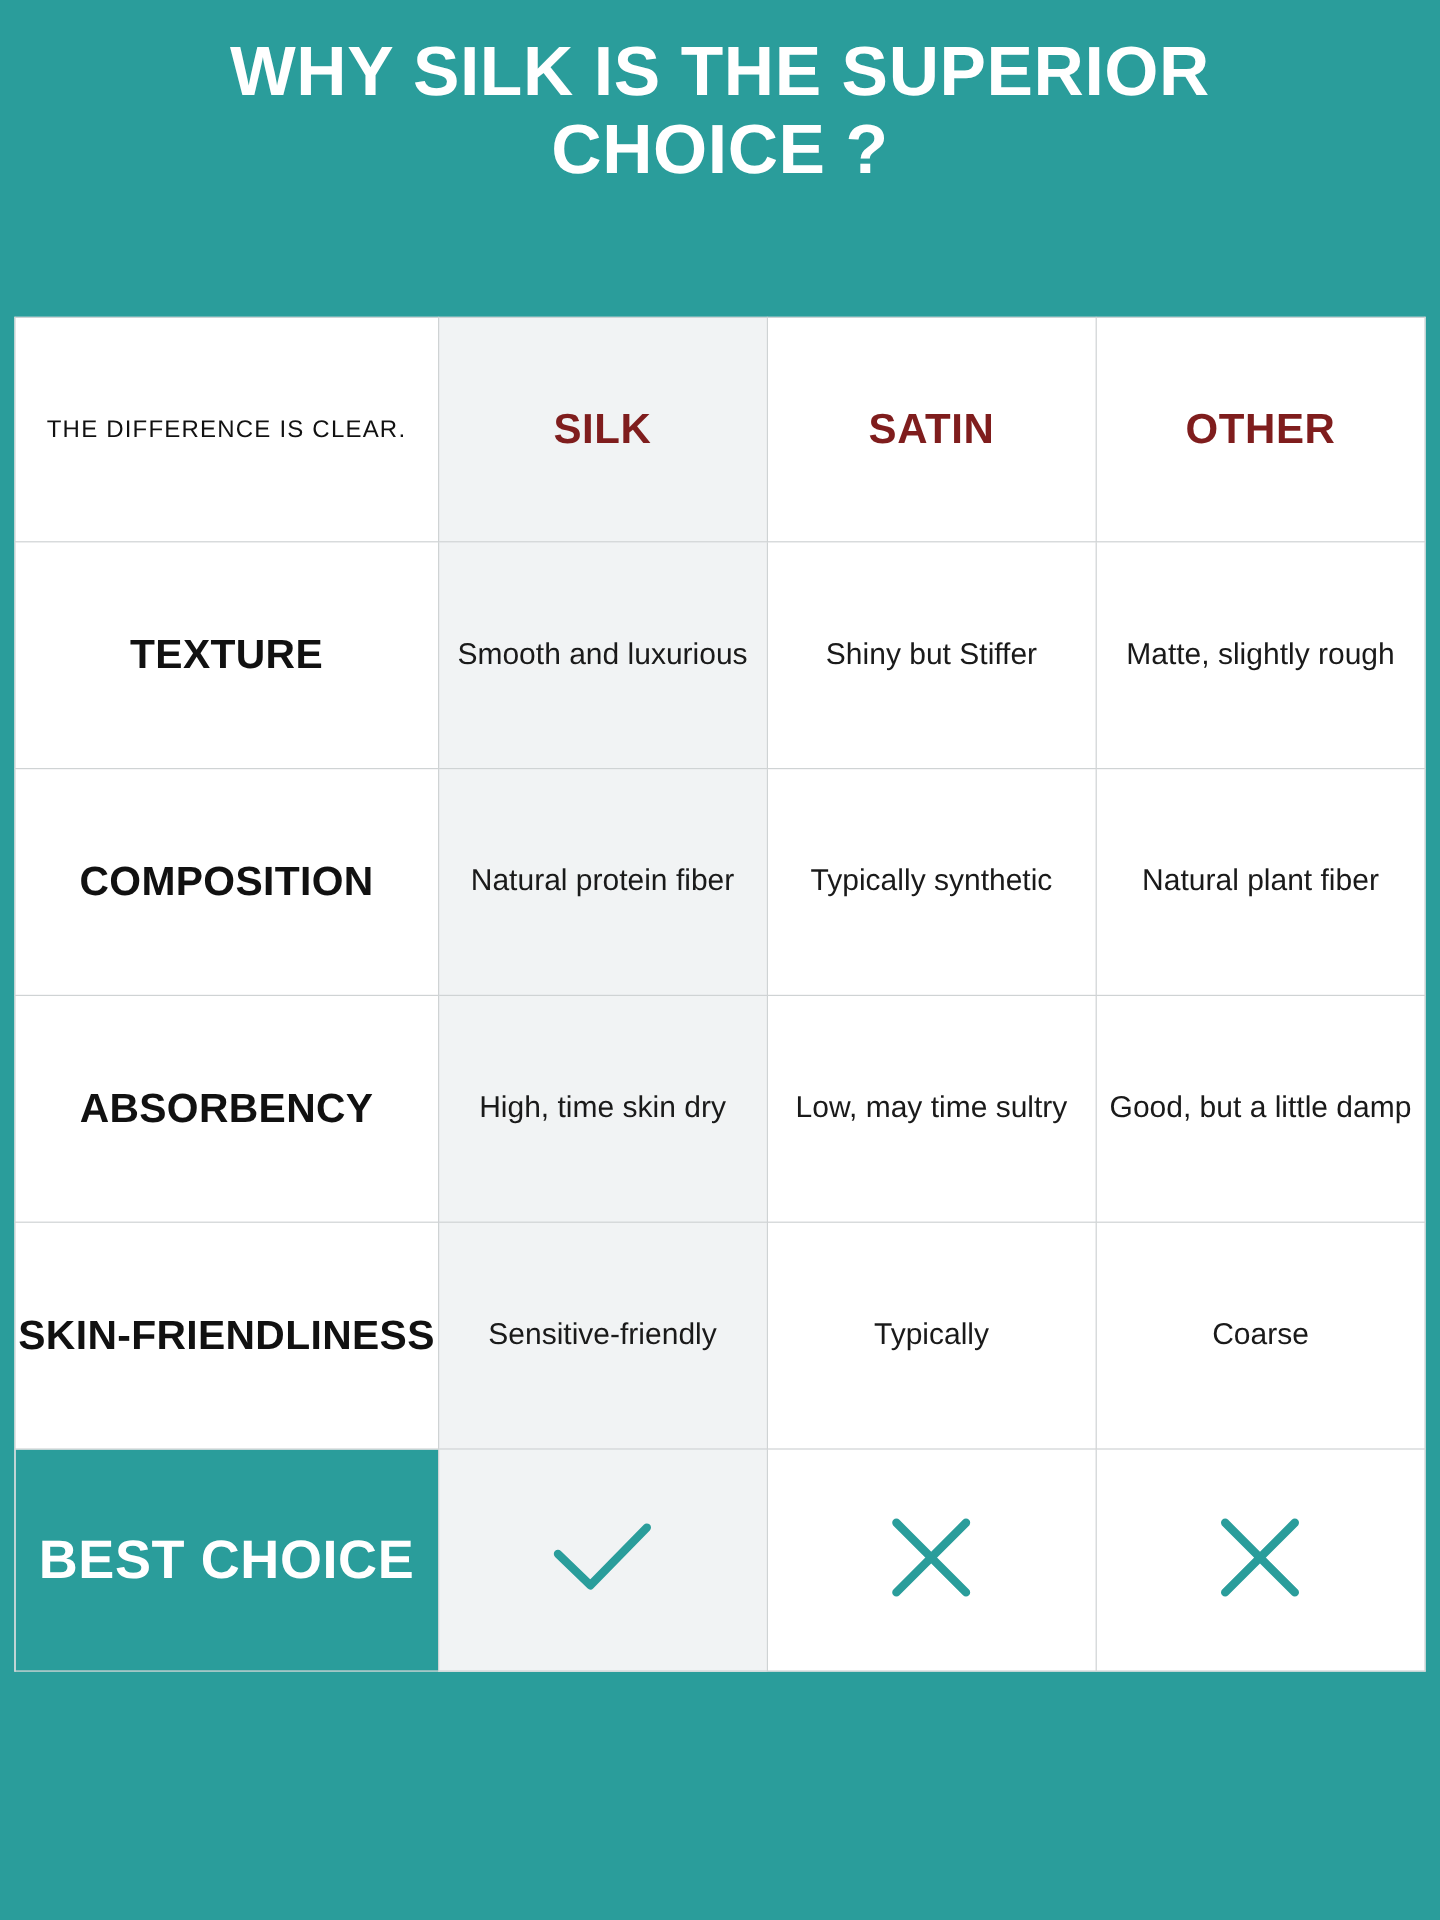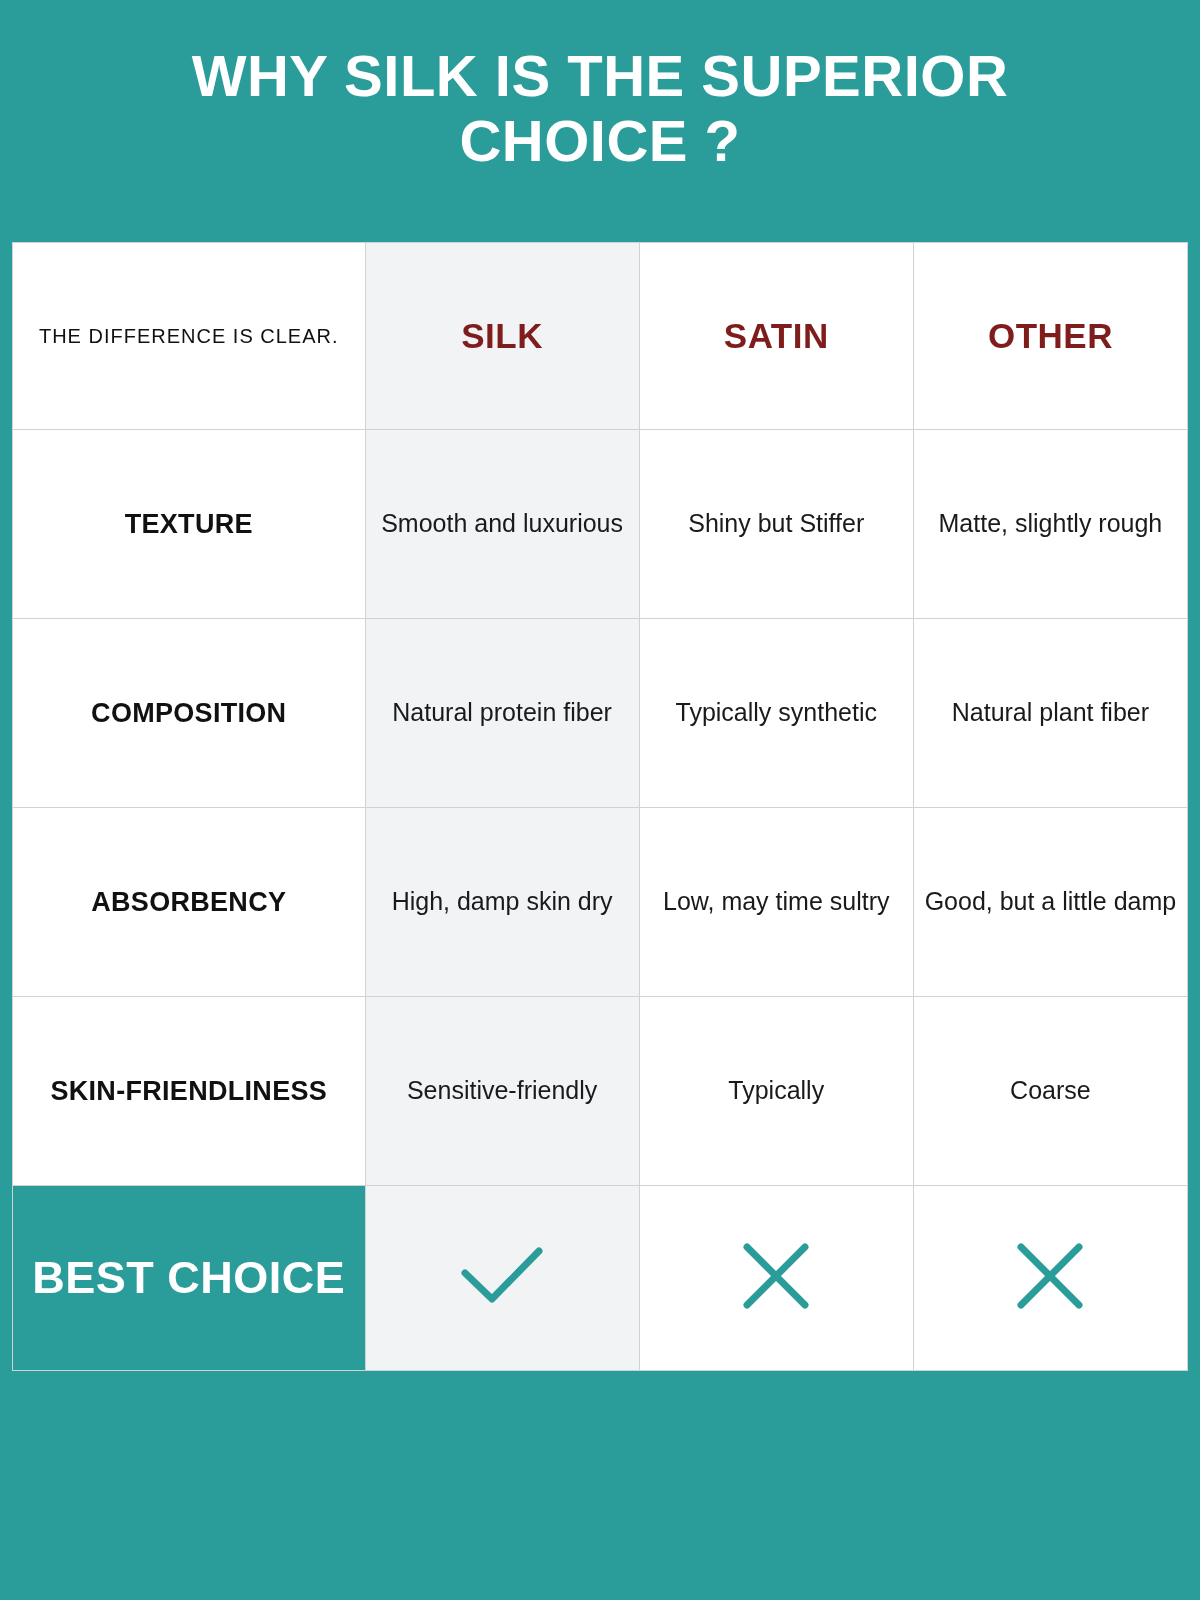--- a/index.html
+++ b/index.html
@@ -16,38 +16,38 @@
   .page {
     position: relative;
     width: 1200px;
     height: 1600px;
     background: #2a9d9b;
     box-sizing: border-box;
   }
 
   
   .header {
-    padding: 44px 70px 34px 70px;
+    padding: 28px 70px 34px 70px;
     text-align: center;
   }
   .header h1 {
     margin: 0;
     color: #ffffff;
     font-size: 58px;
     line-height: 1.12;
     font-weight: 700;
     letter-spacing: 0.5px;
     text-transform: uppercase;
   }
 
   
   .table-wrap {
     position: absolute;
     left: 12px;
-    top: 242px;
+    top: 264px;
     width: 1176px;
     background: #ffffff;
   }
   table.compare {
     width: 100%;
     border-collapse: collapse;
     table-layout: fixed;
   }
   table.compare td, table.compare th {
     border: 1px solid #cfd3d4;
@@ -85,21 +85,21 @@
     text-transform: uppercase;
   }
 
   
   .brow td {
     height: 188px;
   }
   .row-label {
     text-align: left;
     padding-left: 42px;
-    font-size: 27px;
+    font-size: 34px;
     font-weight: 700;
     color: #111111;
     letter-spacing: 0.3px;
     text-transform: uppercase;
     line-height: 1.2;
   }
   .cell-text {
     font-size: 25px;
     color: #1a1a1a;
     line-height: 1.35;
@@ -173,21 +173,21 @@
 
         <tr class="brow">
           <td class="row-label">COMPOSITION</td>
           <td class="cell-text silk-col">Natural protein fiber</td>
           <td class="cell-text">Typically synthetic</td>
           <td class="cell-text">Natural plant fiber</td>
         </tr>
 
         <tr class="brow">
           <td class="row-label">ABSORBENCY</td>
-          <td class="cell-text silk-col">High, damp skin dry</td>
+          <td class="cell-text silk-col">High, time skin dry</td>
           <td class="cell-text">Low, may time sultry</td>
           <td class="cell-text">Good, but a little damp</td>
         </tr>
 
         <tr class="brow">
           <td class="row-label">SKIN-FRIENDLINESS</td>
           <td class="cell-text silk-col">Sensitive-friendly</td>
           <td class="cell-text">Typically</td>
           <td class="cell-text">Coarse</td>
         </tr>

